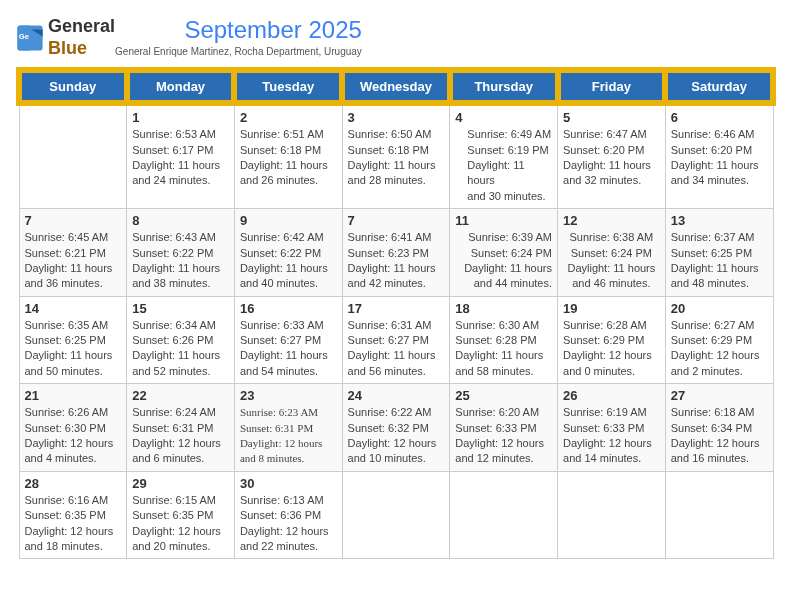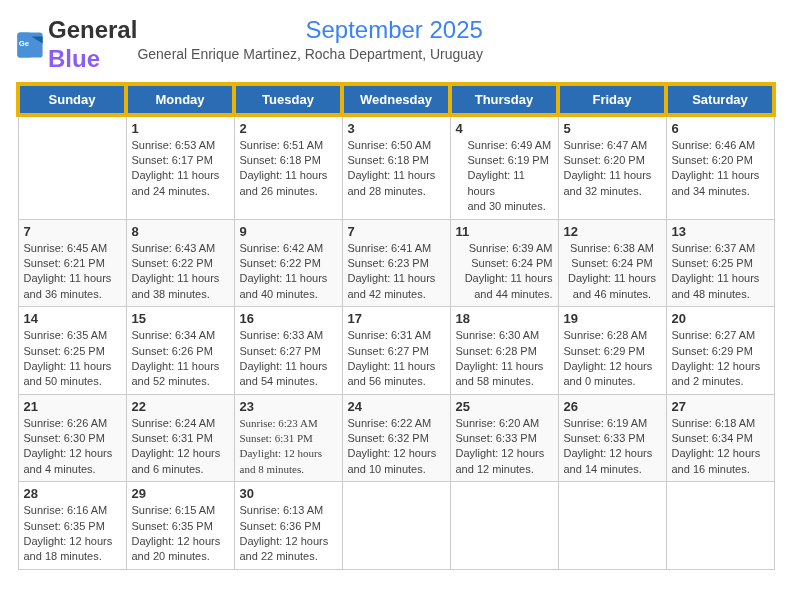--- a/index.html
+++ b/index.html
@@ -15,56 +15,56 @@
       align-items: flex-start;
       justify-content: flex-start;
       margin-bottom: 4px;
     }
     .logo {
       display: flex;
       align-items: center;
       gap: 4px;
     }
     .logo-text {
-      font-size: 24px;
+      font-size: 18px;
       font-weight: bold;
       color: #333;
       line-height: 1.2;
     }
     .logo-icon {
       width: 28px;
       height: 28px;
     }
     .title-block {
       text-align: right;
     }
     .calendar-title {
       font-size: 24px;
       color: #3b82f6;
       font-weight: normal;
     }
     .subtitle {
-      font-size: 14px;
+      font-size: 10px;
       color: #555;
       margin-top: 2px;
     }
     .calendar {
       width: 100%;
       border-collapse: collapse;
       margin-top: 8px;
       font-size: 11px;
     }
     .calendar th {
       background: #2a6db5;
       color: #fff;
       text-align: center;
       padding: 6px 4px;
       font-size: 13px;
       font-weight: bold;
-      border: 4px solid #eab308;
+      border: 6px solid #eab308;
     }
     .calendar td {
       border: 1px solid #ccc;
       vertical-align: top;
       padding: 4px 5px;
       width: 107px;
       min-height: 80px;
     }
     .day-num {
       font-size: 13px;
@@ -89,21 +89,21 @@
 <div class="header">
   <div class="logo">
     <svg class="logo-icon" viewBox="0 0 40 40">
       <rect x="2" y="2" width="36" height="36" rx="4" fill="#4a90d9"></rect>
       <polygon points="22,8 38,18 38,8" fill="#1a5fa0"></polygon>
       <rect x="2" y="2" width="20" height="36" rx="4" fill="#4a90d9"></rect>
       <text x="4" y="22" font-size="11" fill="white" font-family="Arial" font-weight="bold">Ge</text>
     </svg>
     <div class="logo-text">
       <div>General</div>
-      <div style="color:#8b5cf6">Blue</div>
+      <div style="color:#a16207">Blue</div>
     </div>
   </div>
   <div class="title-block">
     <div class="calendar-title">September 2025</div>
     <div class="subtitle">General Enrique Martinez, Rocha Department, Uruguay</div>
   </div>
 </div>
 
 <table class="calendar">
   <thead>

